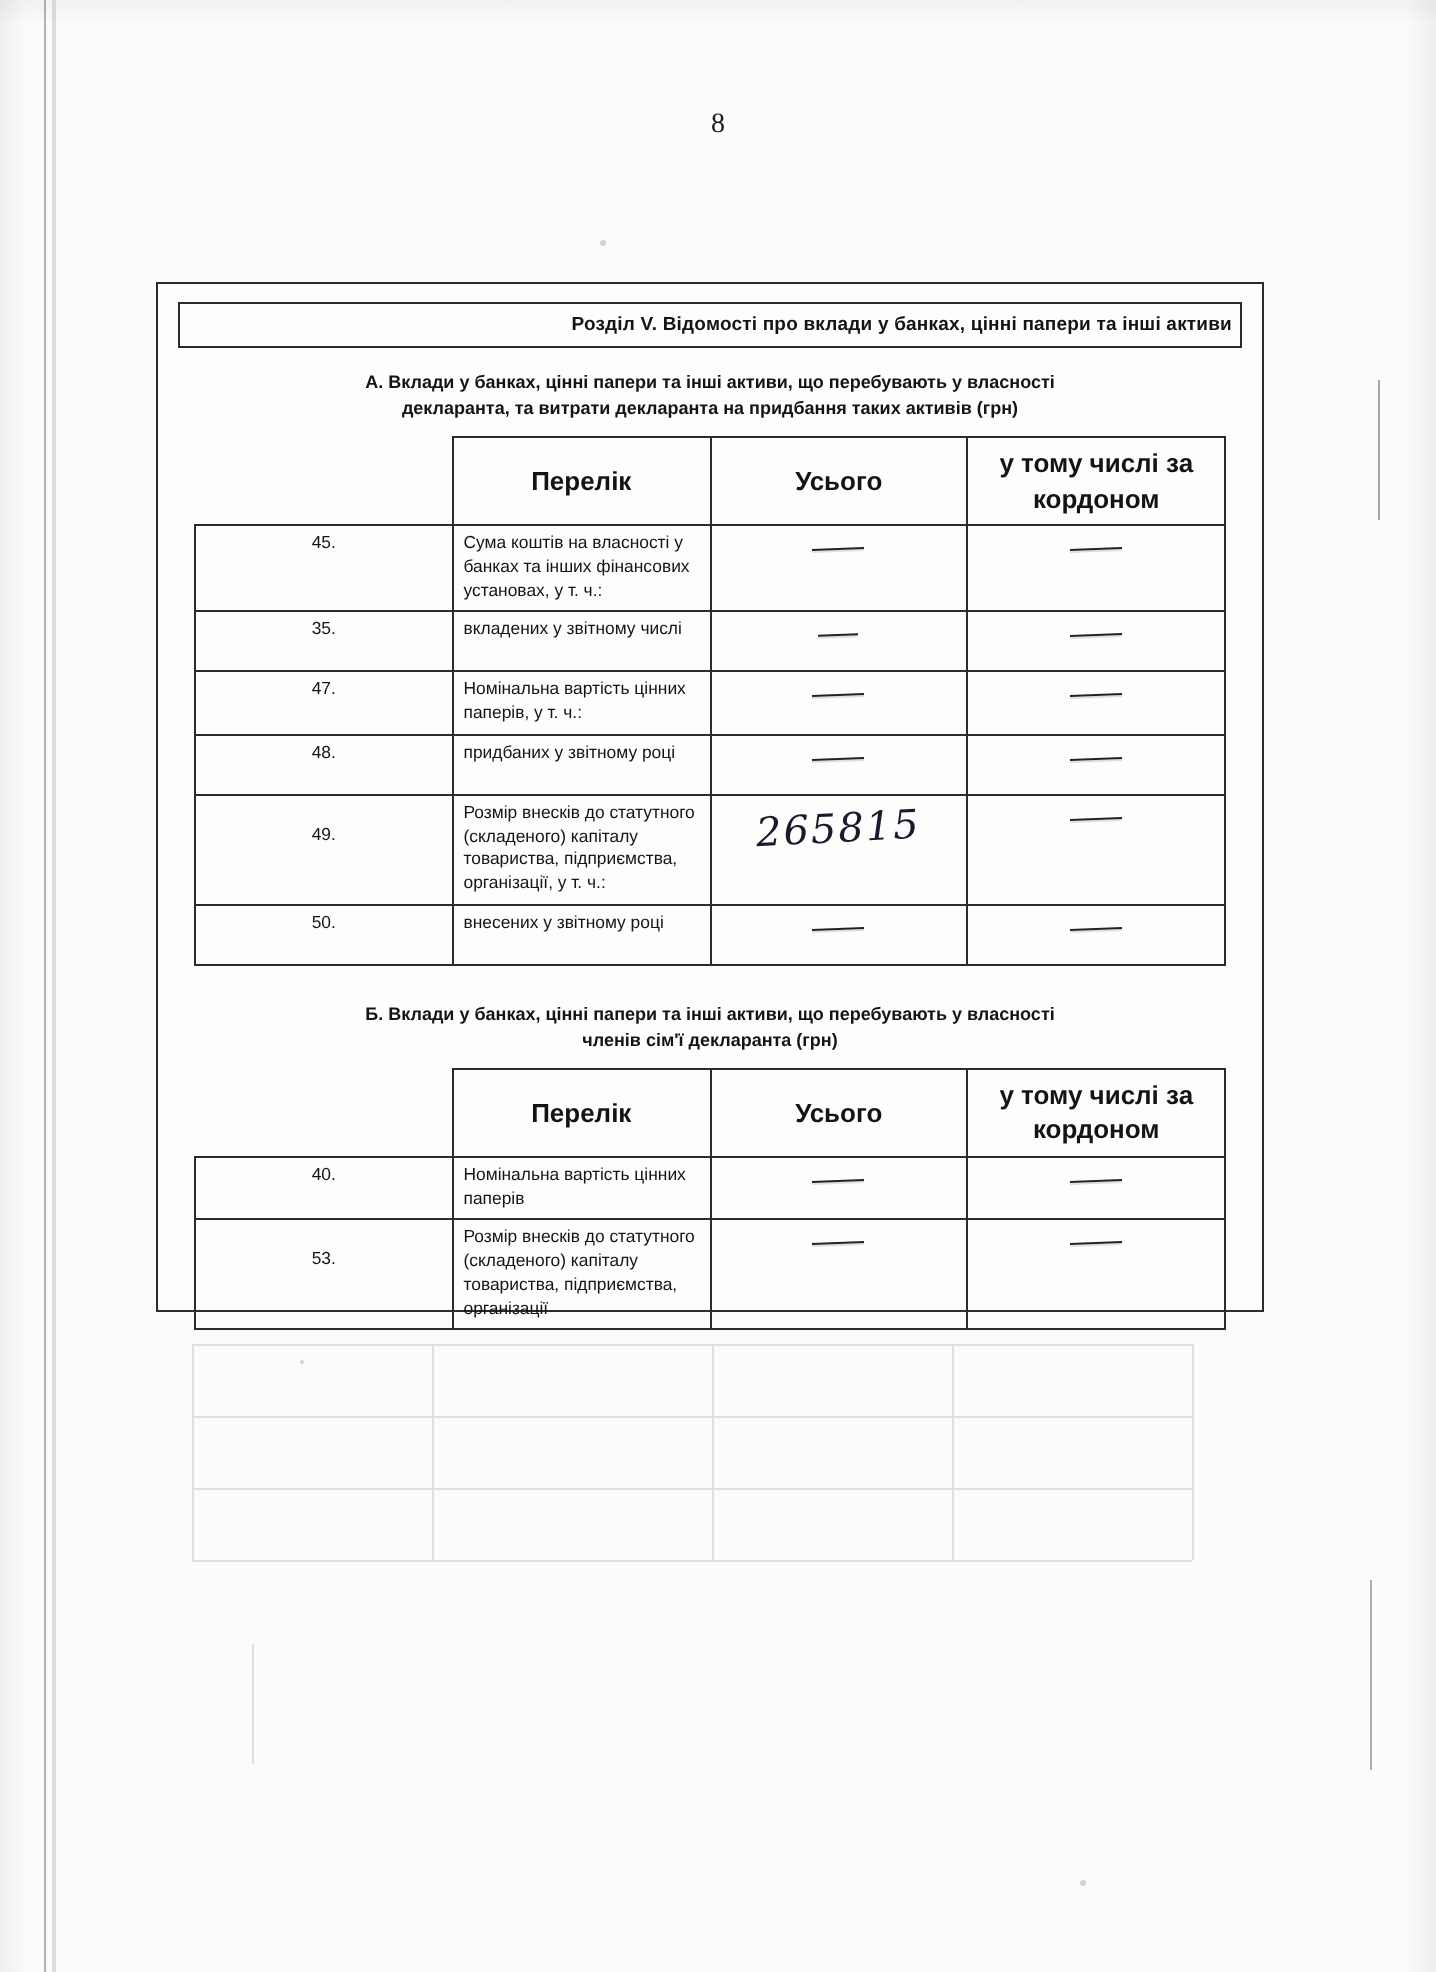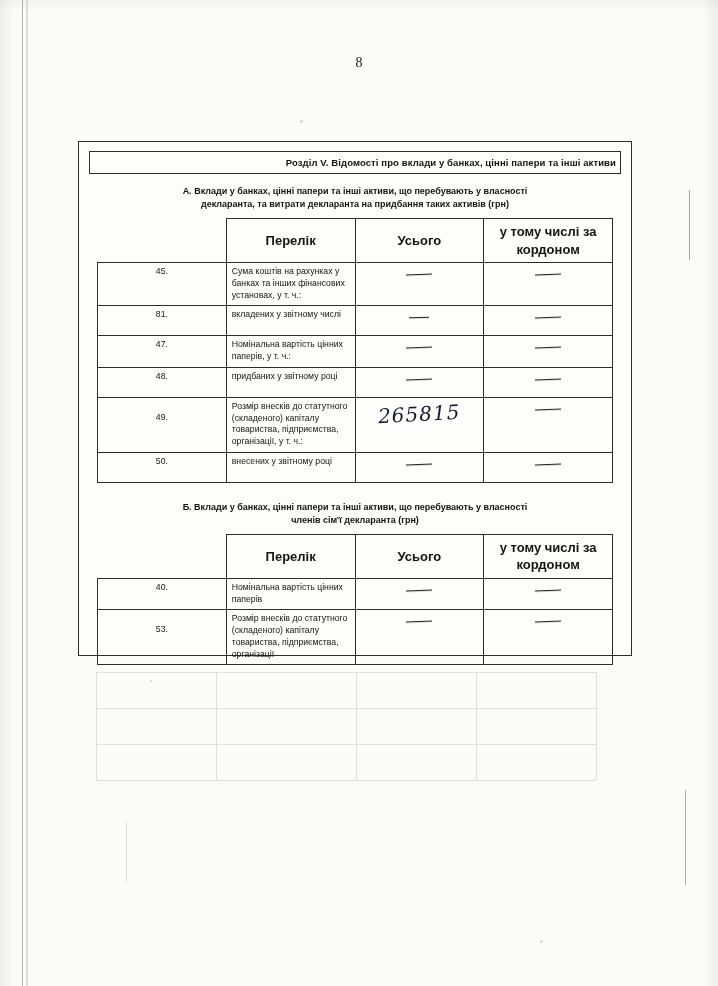--- a/index.html
+++ b/index.html
@@ -209,27 +209,27 @@
       <tbody>
           <tr>
         <th style="border-right:none; border-bottom:1px solid #2b2b2b; border-left:none; border-top:none; background:transparent;"></th>
         <th>Перелік</th>
         <th>Усього</th>
         <th>у тому числі за кордоном</th>
       </tr>
 
       <tr>
         <td class="num">45.</td>
-        <td class="label">Сума коштів на рахунках у банках та інших фінансових установах, у т. ч.:</td>
-        <td class="val"><span class="dash"></span></td>
-        <td class="val"><span class="dash"></span></td>
-      </tr>
-
-      <tr>
-        <td class="num">81.</td>
+        <td class="label">Сума коштів на власності у банках та інших фінансових установах, у т. ч.:</td>
+        <td class="val"><span class="dash"></span></td>
+        <td class="val"><span class="dash"></span></td>
+      </tr>
+
+      <tr>
+        <td class="num">35.</td>
         <td class="label">вкладених у звітному числі</td>
         <td class="val"><span class="dash small"></span></td>
         <td class="val"><span class="dash"></span></td>
       </tr>
 
       <tr>
         <td class="num">47.</td>
         <td class="label">Номінальна вартість цінних паперів, у т. ч.:</td>
         <td class="val"><span class="dash"></span></td>
         <td class="val"><span class="dash"></span></td>

